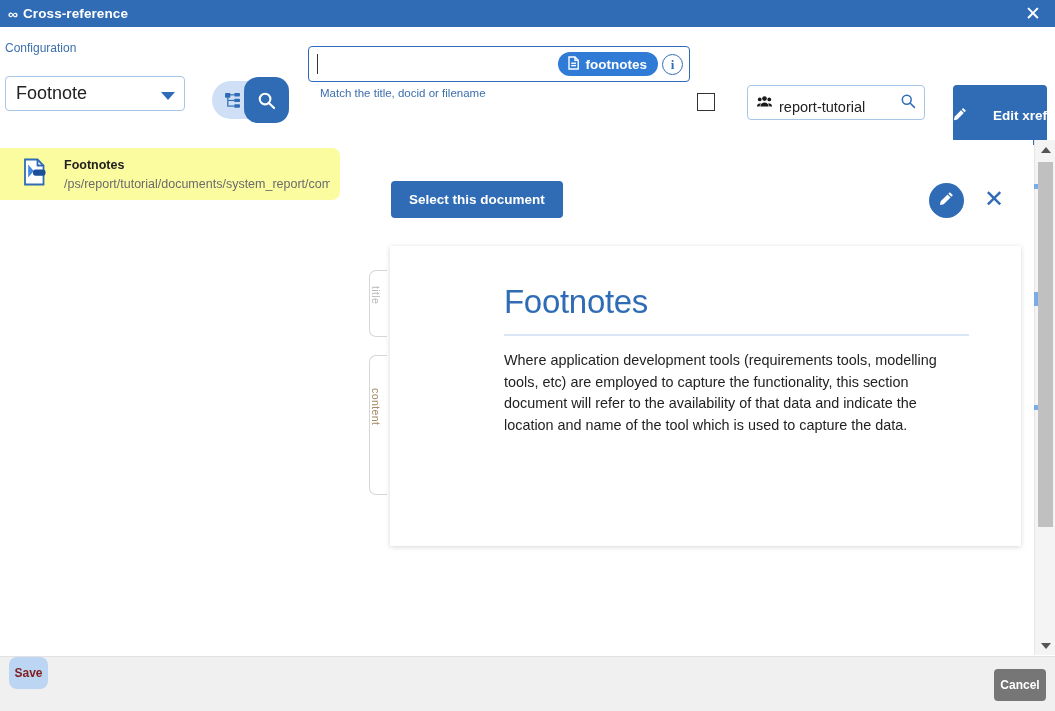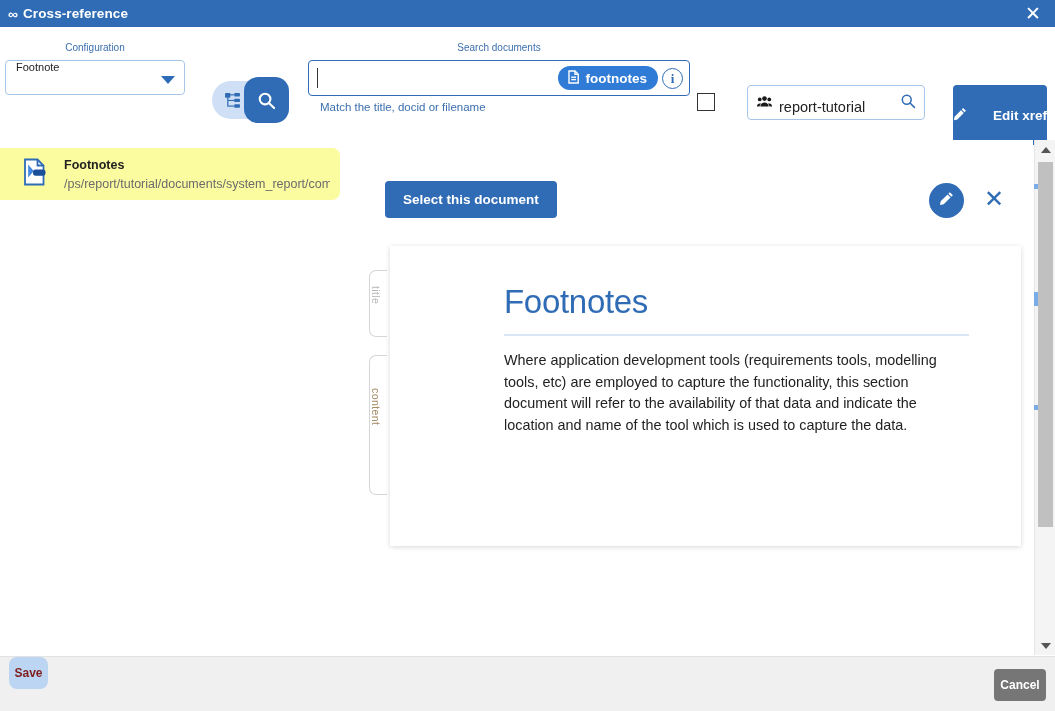--- a/index.html
+++ b/index.html
@@ -57,38 +57,38 @@
 
   
   .toolbar {
     position: absolute;
     left: 0; top: 27px;
     width: 1055px; height: 102px;
     background: #ffffff;
   }
 
   .field-label {
-    font-size: 10px;
+    font-size: 12px;
     color: #3c6fad;
     line-height: 14px;
-    text-align: center;
   }
 
   
   .config-wrap { position: absolute; left: 5px; top: 14px; width: 180px; }
   .config-select {
     position: relative;
     width: 180px; height: 35px;
-    margin-top: 5px;
+    margin-top: 21px;
     border: 1px solid #a8c6e8;
     border-radius: 4px;
     background: #ffffff;
     display: flex;
+    align-items: center;
     padding: 0 10px;
-    font-size: 11px;
+    font-size: 18px;
     color: #222;
     cursor: pointer;
   }
   .config-caret {
     position: absolute;
     right: 9px; top: 50%;
     margin-top: -2px;
     width: 0; height: 0;
     border-left: 7px solid transparent;
     border-right: 7px solid transparent;
@@ -259,21 +259,21 @@
   
   .preview-pane {
     position: absolute;
     left: 341px; top: 140px;
     width: 692px; height: 515px;
     background: #ffffff;
     overflow: hidden;
   }
   .select-doc-btn {
     position: absolute;
-    left: 44px; top: 41px;
+    left: 50px; top: 41px;
     height: 37px;
     padding: 0 18px;
     background: #2f6cb5;
     border: none;
     border-radius: 4px;
     color: #ffffff;
     font-size: 13.5px;
     font-weight: 700;
     font-family: "Liberation Sans", sans-serif;
     cursor: pointer;
@@ -476,21 +476,20 @@
         <span>
           <svg width="19" height="19" viewBox="0 0 20 20" fill="none" stroke="#ffffff" stroke-width="2.2">
             <circle cx="8.5" cy="8.5" r="5.6"></circle>
             <line x1="12.8" y1="12.8" x2="18" y2="18" stroke-linecap="round"></line>
           </svg>
         </span>
       </div>
     </div>
 
     <div class="search-wrap">
-      <div class="field-label">Search documents</div>
       <div class="search-box">
         <span class="search-caret"></span>
         <span class="search-chip-area">
           <span class="chip">
             <span class="chip-doc-icon">
               <svg width="13" height="14" viewBox="0 0 13 14" fill="none" stroke="#ffffff" stroke-width="1.4">
                 <path d="M2 1h6l3.2 3.2V13H2z" fill="none"></path>
                 <path d="M8 1v3.4h3.2"></path>
                 <line x1="4.2" y1="7.2" x2="9" y2="7.2"></line>
                 <line x1="4.2" y1="9.6" x2="9" y2="9.6"></line>

